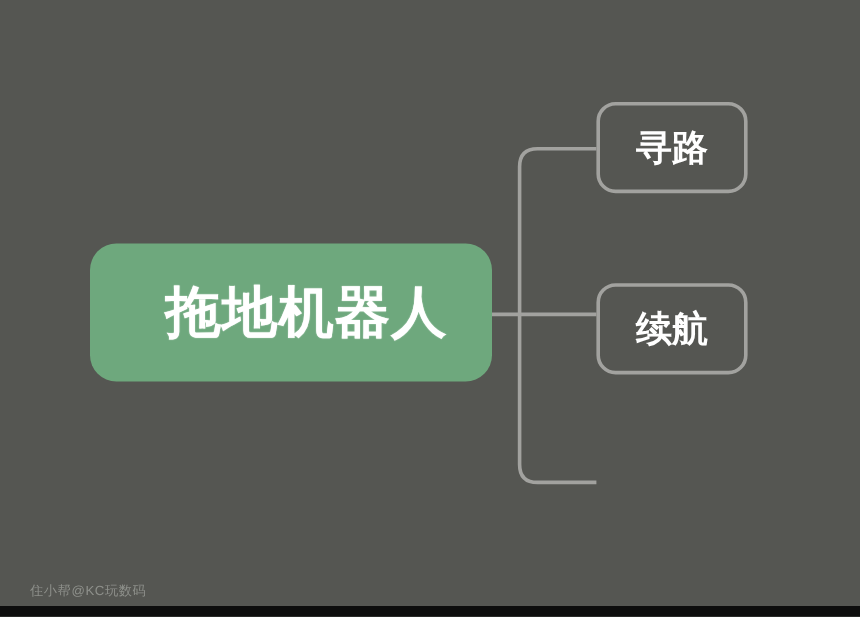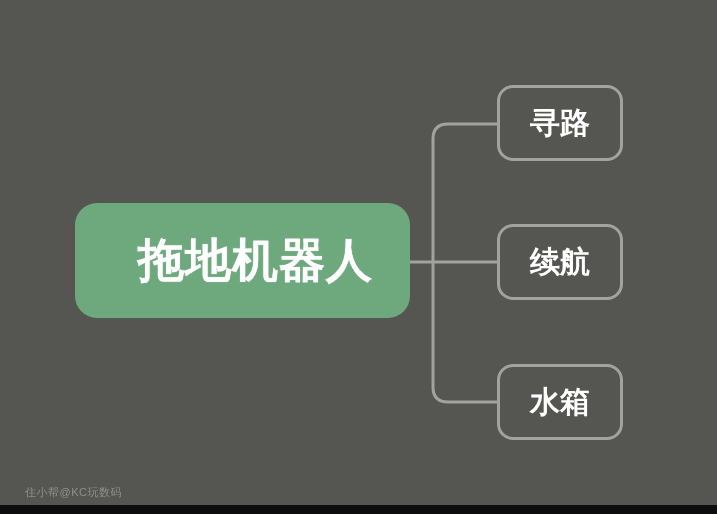--- a/index.html
+++ b/index.html
@@ -65,21 +65,21 @@
     box-sizing: border-box;
     cursor: pointer;
   }
   .child-node .label {
     color: #FFFFFF;
     font-size: 30px;
     font-weight: 700;
     white-space: nowrap;
   }
   .child-1 { top: 85px; }
-  .child-2 { top: 224px; }
+  .child-2 { top: 236px; }
   .child-3 { top: 364px; }
   .watermark {
     position: absolute;
     left: 25px;
     top: 485px;
     font-size: 11px;
     color: #8E908B;
     letter-spacing: 0.5px;
   }
   .bottom-bar {
@@ -107,21 +107,18 @@
   </div>
 
   <div class="child-node child-1">
     <span class="label">寻路</span>
   </div>
 
   <div class="child-node child-2">
     <span class="label">续航</span>
   </div>
 
-  <div class="child-node child-3">
-    <span class="label">水箱</span>
-  </div>
 
   <div class="watermark">住小帮@KC玩数码</div>
 
   <div class="bottom-bar"></div>
 
 </div>
 
 </body></html>

